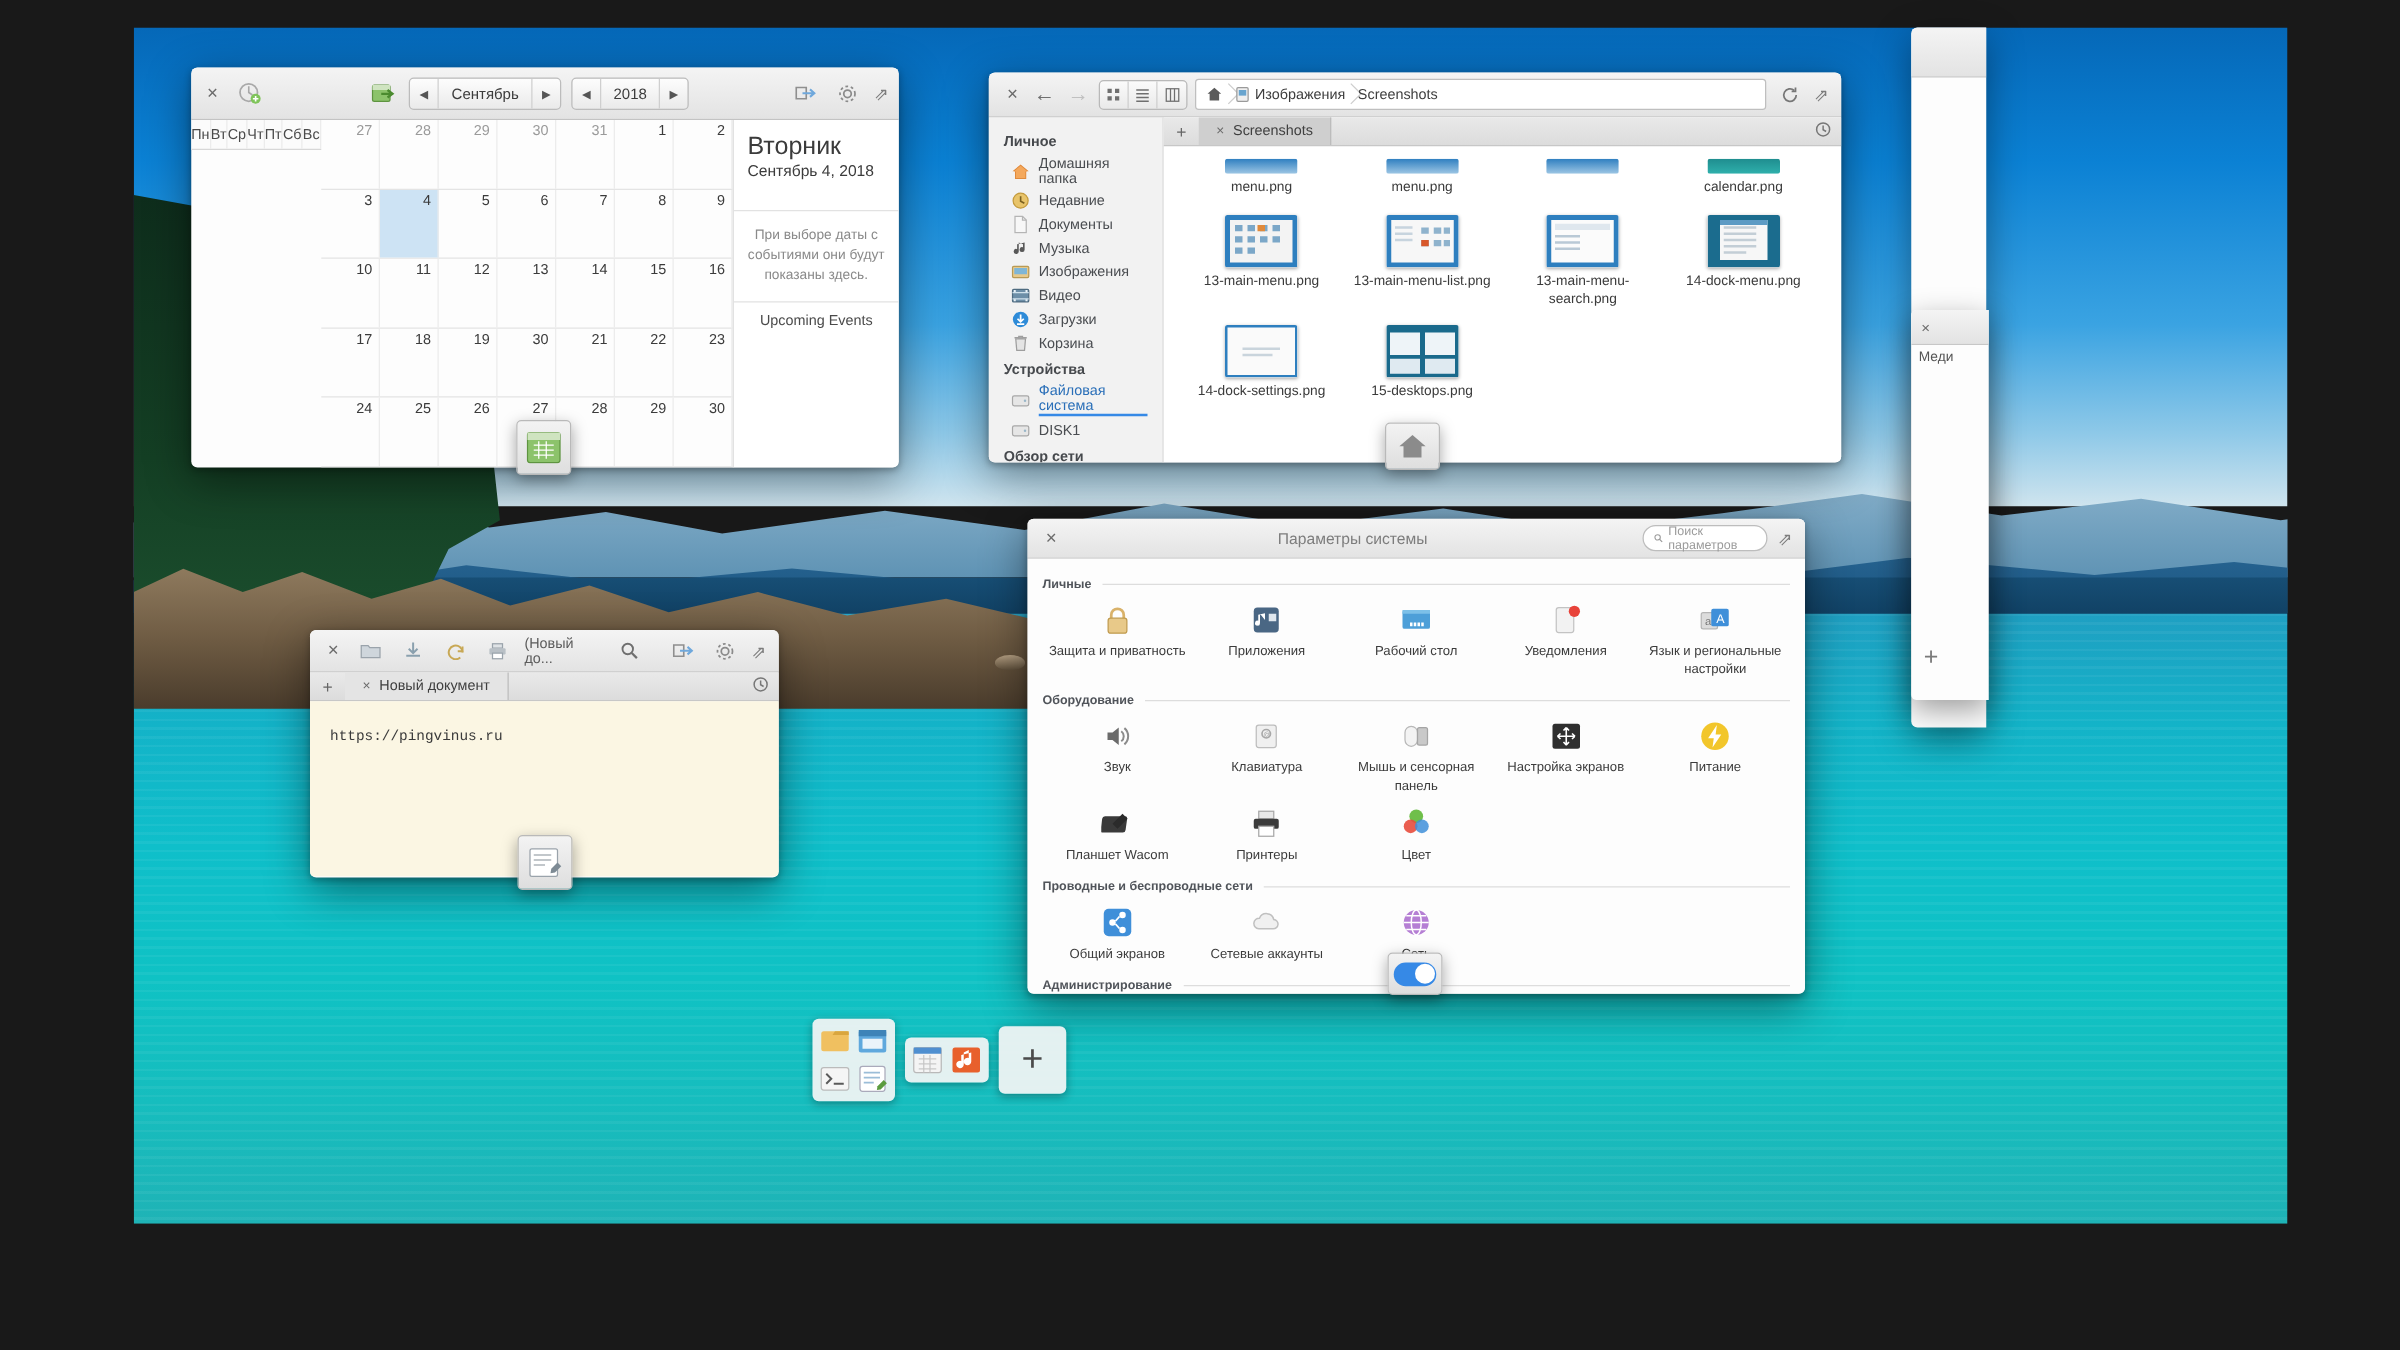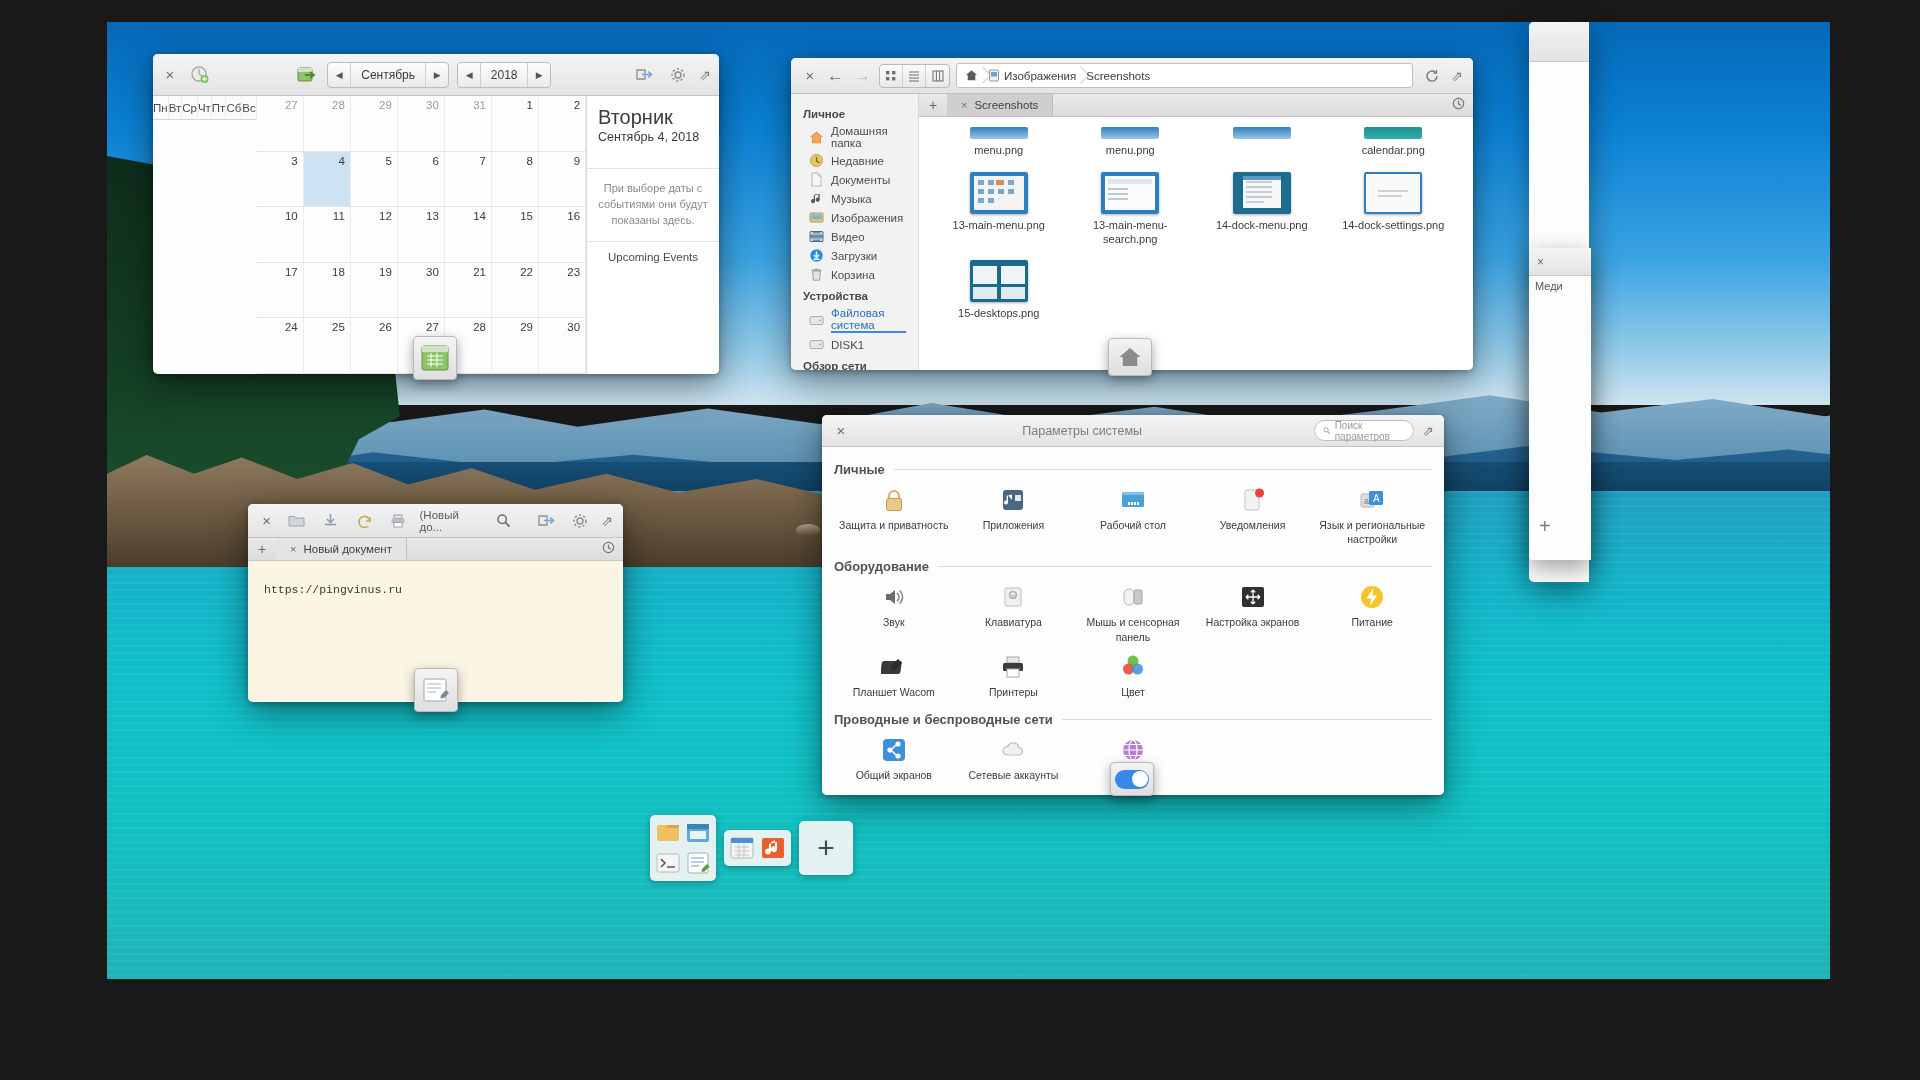--- a/index.html
+++ b/index.html
@@ -91,21 +91,21 @@
   .viewseg div:last-child { border-right:none; }
   .crumbs { flex:1; height:25px; background:#fff; border:1px solid #bfbfbf;
     border-radius:3px; display:flex; align-items:center; padding:0 3px; }
   .crumb { display:flex; align-items:center; font-size:11.5px; color:#3d3d3d;
     padding:0 5px; height:100%; cursor:pointer; position:relative; }
   .crumb::after { content:""; position:absolute; right:-6px; top:5px; width:11px;
     height:11px; border-top:1px solid #cdcdcd; border-right:1px solid #cdcdcd;
     transform:rotate(45deg); }
   .crumb:last-child::after { display:none; }
   .fbody { display:flex; height:276px; }
-  .fside { width:128px; background:#f2f2f2; border-right:1px solid #d8d8d8;
+  .fside { width:140px; background:#f2f2f2; border-right:1px solid #d8d8d8;
     padding-top:8px; overflow:hidden; }
   .fs-head { font-size:11.5px; font-weight:bold; color:#46494d; padding:6px 12px 3px; }
   .fs-item { display:flex; align-items:center; gap:7px; padding:2px 12px 2px 18px;
     font-size:11.5px; color:#4a4d51; cursor:pointer; }
   .fs-item.sel { color:#2a6fb8; }
   .fs-ic { width:15px; height:15px; display:inline-block; flex:none; }
   .fmain { flex:1; background:#fff; display:flex; flex-direction:column; }
   .ftabs { height:23px; background:linear-gradient(180deg,#e9e9e9,#dcdcdc);
     border-bottom:1px solid #c7c7c7; display:flex; align-items:center; }
   .ftab-plus { width:28px; text-align:center; font-size:14px; color:#666;
@@ -134,21 +134,21 @@
   .ed-area { height:140px; background:#fbf6e3; padding:22px 16px;
     font-family:"Liberation Mono", monospace; font-size:11.5px; color:#3a3a3a; }
 
   
   #sys { left:822px; top:415px; width:622px; height:380px; }
   #sys .tb { height:32px; }
   .searchbox { width:100px; height:21px; background:#fff; border:1px solid #bdbdbd;
     border-radius:11px; display:flex; align-items:center; gap:4px; padding:0 8px;
     font-size:10px; color:#9b9b9b; }
   .sysbody { height:348px; overflow:hidden; padding:6px 12px 0; background:#fdfdfd; }
-  .seclabel { display:flex; align-items:center; gap:9px; font-size:13px;
+  .seclabel { display:flex; align-items:center; gap:9px; font-size:10px;
     font-weight:bold; color:#50545a; margin:9px 0 4px; }
   .seclabel::after { content:""; flex:1; height:1px; background:#dddddd; }
   .srow { display:flex; }
   .sitem { width:20%; display:flex; flex-direction:column; align-items:center;
     padding:6px 3px 4px; cursor:pointer; }
   .sico { width:26px; height:26px; margin-bottom:5px; position:relative; }
   .slabel { font-size:10.5px; color:#3c3c3c; text-align:center; line-height:1.35; }
 
   
   .ghost { position:absolute; border-radius:4px;
@@ -567,20 +567,41 @@
                     <rect x="8" y="26" width="6" height="5"></rect>
                     <rect x="18" y="26" width="6" height="5"></rect>
                   </g>
                   <rect x="26" y="8" width="6" height="5" fill="#e08a3c"></rect>
                 </svg></div>
               <div class="fname">13-main-menu.png</div>
             </div>
             <div class="fitem">
               <div class="fthumb"><svg width="58" height="42" viewBox="0 0 58 42">
                   <rect width="58" height="42" fill="#2e7fbf"></rect>
+                  <rect x="4" y="4" width="50" height="34" fill="#f7f7f7"></rect>
+                  <g fill="#c7d4de">
+                    <rect x="7" y="9" width="14" height="2"></rect>
+                    <rect x="7" y="14" width="14" height="2"></rect>
+                    <rect x="7" y="19" width="14" height="2"></rect>
+                  </g>
+                  <g fill="#8fb3cd">
+                    <rect x="28" y="10" width="6" height="5"></rect>
+                    <rect x="38" y="10" width="6" height="5"></rect>
+                    <rect x="46" y="10" width="5" height="5"></rect>
+                    <rect x="28" y="20" width="6" height="5"></rect>
+                    <rect x="38" y="20" width="6" height="5"></rect>
+                    <rect x="46" y="20" width="5" height="5"></rect>
+                  </g>
+                  <rect x="28" y="20" width="6" height="5" fill="#d8572a"></rect>
+                </svg></div>
+              <div class="fname">13-main-menu-list.png</div>
+            </div>
+            <div class="fitem">
+              <div class="fthumb"><svg width="58" height="42" viewBox="0 0 58 42">
+                  <rect width="58" height="42" fill="#2e7fbf"></rect>
                   <rect x="4" y="4" width="50" height="34" fill="#fbfbfb"></rect>
                   <rect x="7" y="7" width="44" height="5" fill="#dfe7ee"></rect>
                   <g fill="#b9c9d6">
                     <rect x="7" y="16" width="20" height="2"></rect>
                     <rect x="7" y="21" width="20" height="2"></rect>
                     <rect x="7" y="26" width="20" height="2"></rect>
                   </g>
                 </svg></div>
               <div class="fname">13-main-menu-search.png</div>
             </div>

